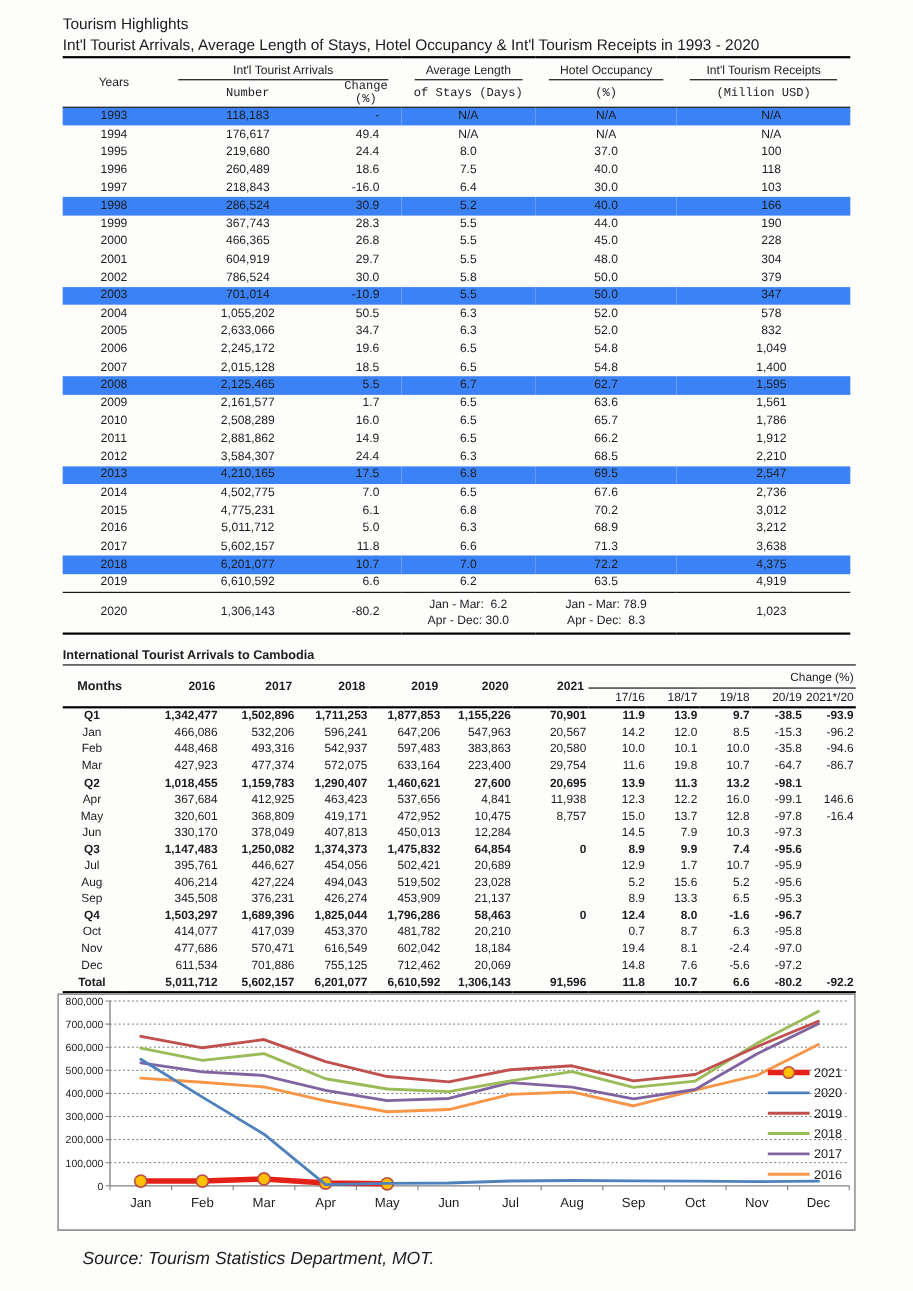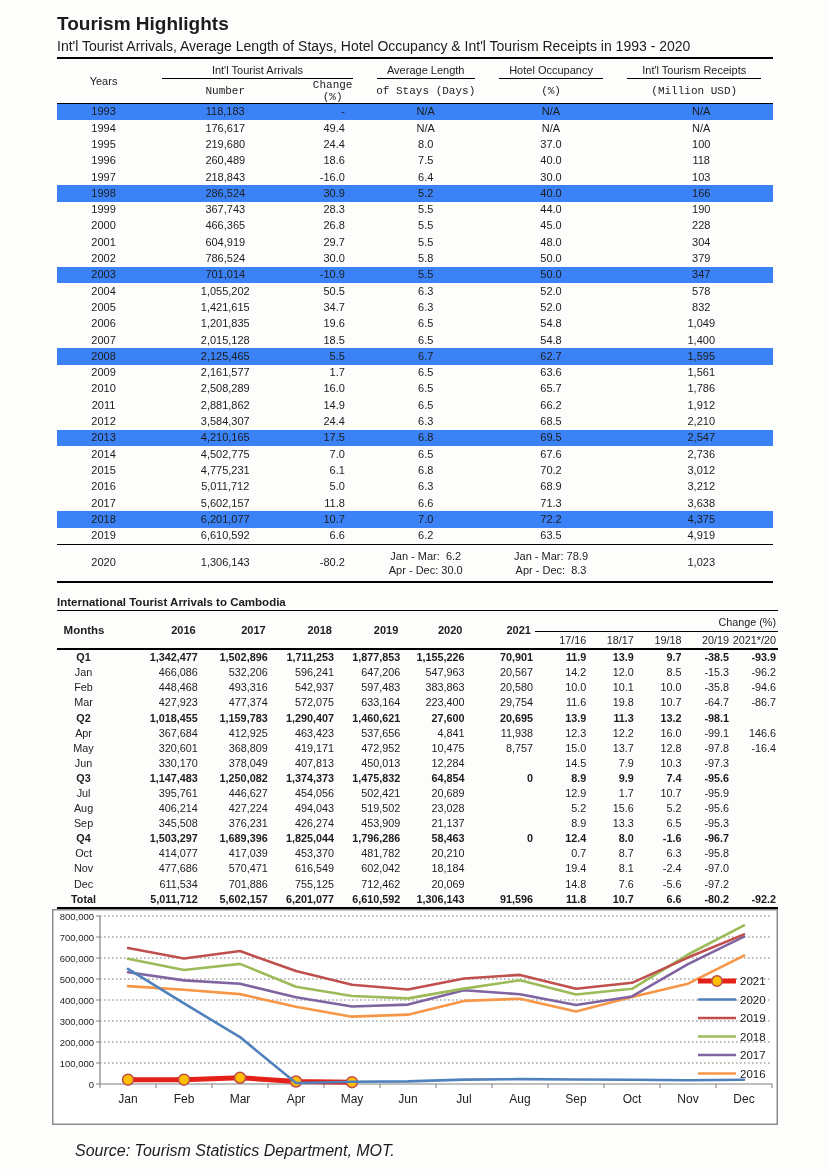--- a/index.html
+++ b/index.html
@@ -1,21 +1,21 @@
 <!DOCTYPE html>
 <html><head>
 <meta charset="utf-8">
 <style>
   html,body{margin:0;padding:0;}
   body{
     width:830px;height:1174px;background:#fdfdfc;color:#1c1c1c;
     font-family:"Liberation Sans", sans-serif;position:relative;overflow:hidden;
   }
   .content{padding-left:57px;}
-  .page-title{font-size:19px;font-weight:bold;padding-top:13px;margin-bottom:3px;}
+  .page-title{font-size:14px;font-weight:normal;padding-top:13px;margin-bottom:3px;}
   .page-subtitle{font-size:14px;margin-bottom:3px;}
 
   
   table.t1{
     width:716px;border-collapse:collapse;table-layout:fixed;font-size:11px;
     border-top:2.5px solid #000;border-bottom:2.5px solid #000;
   }
   table.t1 th{font-weight:normal;font-size:11px;padding:0;}
   table.t1 thead{border-bottom:1.5px solid #000;}
   table.t1 th.years{vertical-align:middle;text-align:center;}
@@ -33,21 +33,21 @@
   .t2title{
     width:721px;font-weight:bold;font-size:11.5px;margin-top:13px;
     padding-bottom:2px;border-bottom:1.5px solid #000;
   }
   table.t2{
     width:721px;border-collapse:collapse;table-layout:fixed;font-size:10.8px;
     border-bottom:2.5px solid #000;margin-top:1px;
   }
   table.t2 thead{border-bottom:2px solid #000;}
   table.t2 th{padding:0;}
-  table.t2 th.months{font-weight:bold;font-size:11.5px;text-align:center;vertical-align:middle;}
+  table.t2 th.months{font-weight:bold;font-size:11.5px;text-align:right;vertical-align:middle;}
   table.t2 th.yr{font-weight:bold;font-size:11px;text-align:right;vertical-align:middle;padding-right:4px;}
   table.t2 th.chg-grp{font-weight:normal;text-align:right;height:19px;vertical-align:middle;
     border-bottom:1.2px solid #000;padding-right:2px;}
   table.t2 tr.subhead th{font-weight:normal;height:16px;text-align:right;padding-right:2px;vertical-align:middle;margin-top:20px;}
   table.t2 td{height:15.1px;text-align:right;padding:0 2px 0 0;line-height:1.0;}
   table.t2 td.lbl{text-align:center;padding-left:1px;}
   table.t2 tr.bold td{font-weight:bold;}
 
   
   .chart-wrap{width:726px;height:216px;margin-left:-5px;margin-top:0;}
@@ -186,29 +186,29 @@
         <tr>
           <td>2004</td>
           <td>1,055,202</td>
           <td class="chg">50.5</td>
           <td>6.3</td>
           <td>52.0</td>
           <td class="rcp">578</td>
         </tr>
         <tr>
           <td>2005</td>
-          <td>1,421,615</td>
+          <td>2,633,066</td>
           <td class="chg">34.7</td>
           <td>6.3</td>
           <td>52.0</td>
           <td class="rcp">832</td>
         </tr>
         <tr>
           <td>2006</td>
-          <td>1,201,835</td>
+          <td>2,245,172</td>
           <td class="chg">19.6</td>
           <td>6.5</td>
           <td>54.8</td>
           <td class="rcp">1,049</td>
         </tr>
         <tr>
           <td>2007</td>
           <td>2,015,128</td>
           <td class="chg">18.5</td>
           <td>6.5</td>

